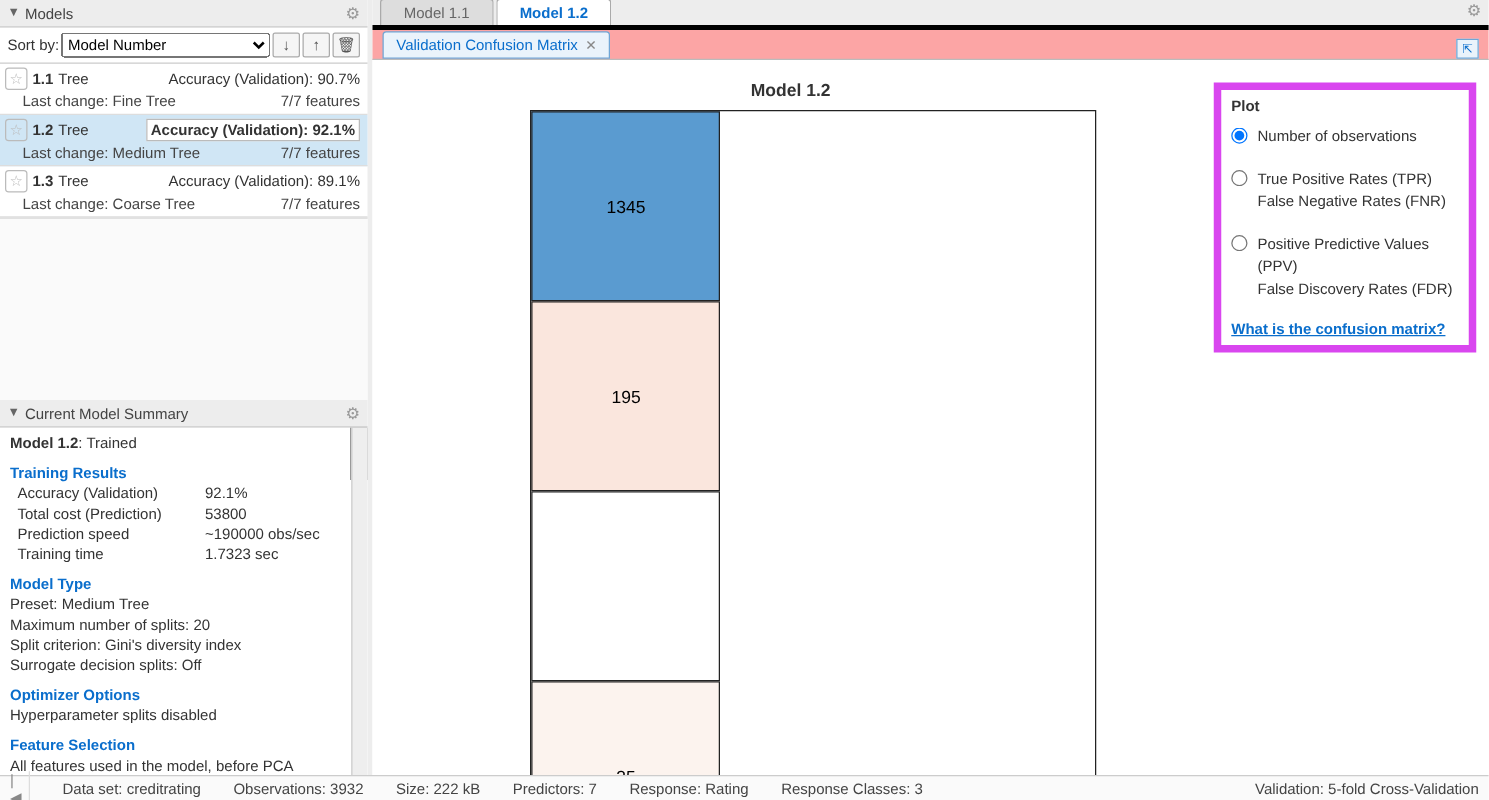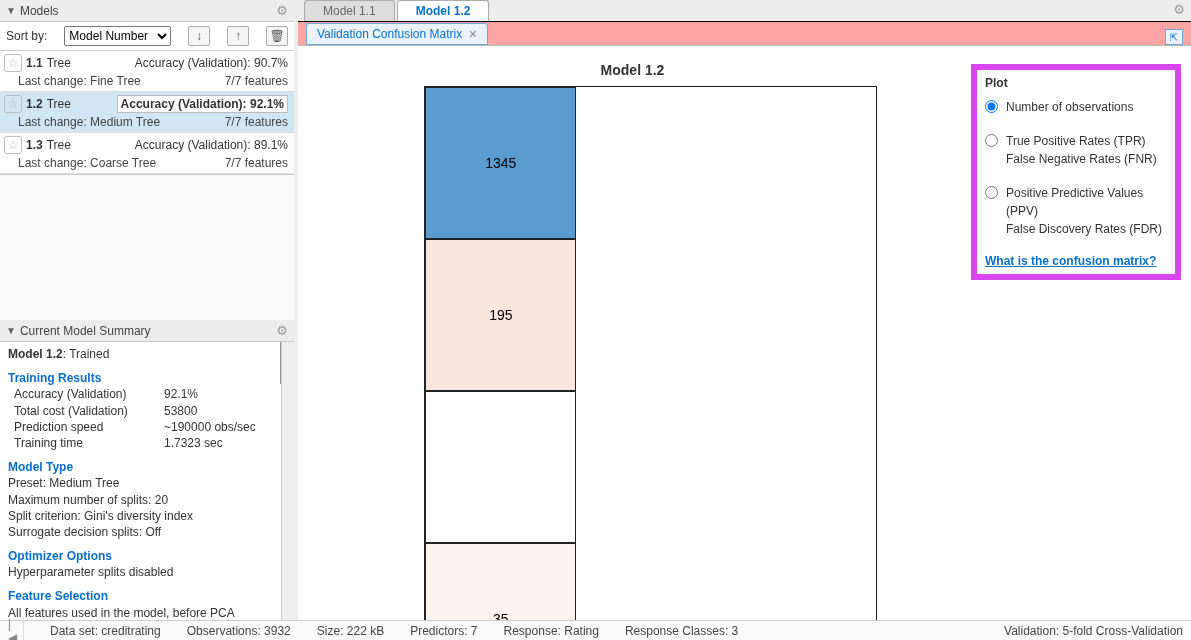--- a/index.html
+++ b/index.html
@@ -7,21 +7,21 @@
 
 .main-area { display: flex; flex: 1; height: 616px; }
 .left-panel { width: 298px; display: flex; flex-direction: column; border-right: 4px solid #ededed; }
 .right-area { flex: 1; display: flex; flex-direction: column; }
 
 .panel-header { background: #ededed; padding: 3px 6px; display: flex; align-items: center; border-bottom: 1px solid #ccc; }
 .panel-header .tri { color: #666; margin-right: 4px; font-size: 10px; }
 .panel-header .title { flex: 1; font-weight: normal; color: #444; }
 .gear { color: #999; font-size: 13px; }
 
-.sortbar { padding: 4px 6px; display: flex; align-items: center; gap: 17px; border-bottom: 1px solid #ccc; }
+.sortbar { padding: 4px 6px; display: flex; align-items: center; gap: 2px; border-bottom: 1px solid #ccc; }
 .sortbar select { flex: 1; font-size: 12px; height: 20px; }
 .iconbtn { width: 22px; height: 20px; border: 1px solid #aaa; background: #f5f5f5; border-radius: 2px; display: inline-flex; align-items: center; justify-content: center; cursor: pointer; font-size: 12px; color: #555; }
 
 .models-list { border-bottom: 1px solid #ccc; }
 .model-item { border-bottom: 1px solid #ddd; padding: 3px 6px 3px 4px; }
 .model-item.selected { background: #d0e6f5; }
 .model-row1 { display: flex; align-items: center; }
 .star { width: 18px; height: 18px; border: 1px solid #bbb; border-radius: 3px; display: inline-flex; align-items: center; justify-content: center; color: #bbb; font-size: 12px; margin-right: 4px; }
 .model-id { font-weight: bold; margin-right: 4px; }
 .model-type { }
@@ -35,21 +35,21 @@
 .summary-body { padding: 4px 8px 8px 8px; position: relative; font-size: 12px; line-height: 1.35; color: #333; height: 278px; overflow: hidden; }
 .summary-body::after { content: ""; position: absolute; right: 0; top: 0; bottom: 0; width: 12px; background: #eee; border-left: 1px solid #ccc; }
 .summary-body::before { content: ""; position: absolute; right: 0; top: 0; width: 12px; height: 40px; background: #bbb; border: 1px solid #999; }
 .section-h { color: #0a6ecc; font-weight: bold; margin-top: 8px; }
 .summary-title { font-size: 12px; margin-bottom: 2px; }
 .summary-title b { font-weight: bold; }
 .kv { display: flex; }
 .kv .k { width: 150px; }
 .indent { padding-left: 6px; }
 
-.tabbar { background: #ededed; display: flex; align-items: flex-end; padding: 0 6px; height: 24px; border-bottom: 1px solid #000000; }
+.tabbar { background: #ededed; display: flex; align-items: flex-end; padding: 0 6px; height: 24px; border-bottom: 4px solid #000000; }
 .tab { padding: 3px 18px; border: 1px solid #aaa; border-bottom: none; background: #ddd; margin-right: 2px; cursor: pointer; color: #666; border-radius: 3px 3px 0 0; font-size: 12px; }
 .tab.active { background: #fff; color: #0a6ecc; font-weight: bold; }
 .tabbar .gear { margin-left: auto; margin-bottom: 4px; }
 
 .subtabbar { background: #fca5a5; display: flex; align-items: flex-end; padding: 2px 6px 0 8px; height: 24px; border-bottom: 1px solid #bbb; }
 .subtab { padding: 3px 10px; border: 1px solid #6fa6d6; background: #eaf3fb; color: #0a6ecc; border-radius: 3px 3px 0 0; cursor: pointer; font-size: 12px; display: inline-flex; align-items: center; gap: 6px; }
 .subtab .x { color: #888; font-size: 11px; }
 .popout { margin-left: auto; width: 18px; height: 16px; border: 1px solid #6fa6d6; background: #eaf3fb; display: inline-flex; align-items: center; justify-content: center; color: #0a6ecc; font-size: 10px; margin-top: 6px; margin-right: 2px; cursor: pointer; }
 
 .plot-area { flex: 1; display: flex; padding: 16px 4px 4px 4px; background: #fff; }
@@ -144,21 +144,21 @@
     </div>
     <div class="summary-body">
       <div class="summary-title"><b>Model 1.2</b><span>: Trained</span></div>
       <div class="section-h">Training Results</div>
       <div class="indent">
         <div class="kv">
             <span class="k">Accuracy (Validation)</span>
             <span>92.1%</span>
           </div>
         <div class="kv">
-            <span class="k">Total cost (Validation)</span>
+            <span class="k">Total cost (Prediction)</span>
             <span>53800</span>
           </div>
         <div class="kv">
             <span class="k">Prediction speed</span>
             <span>~190000 obs/sec</span>
           </div>
         <div class="kv">
             <span class="k">Training time</span>
             <span>1.7323 sec</span>
           </div>

